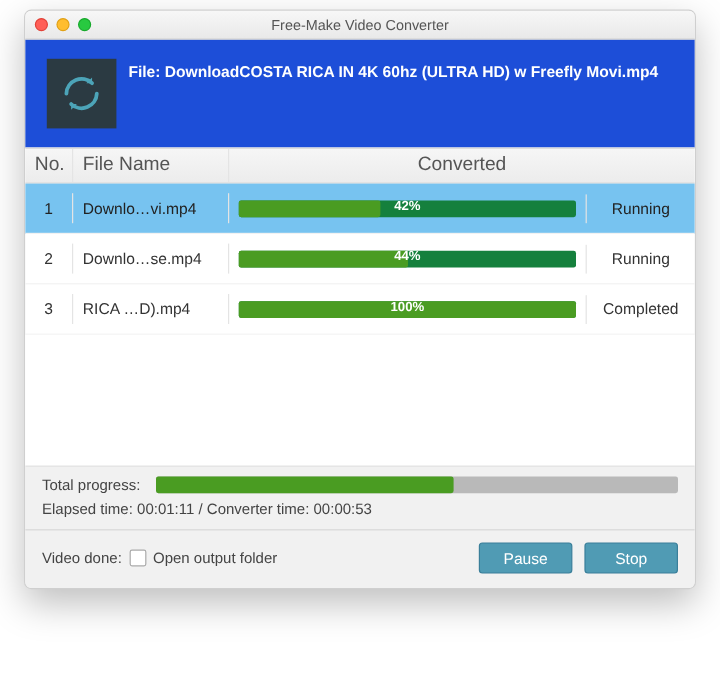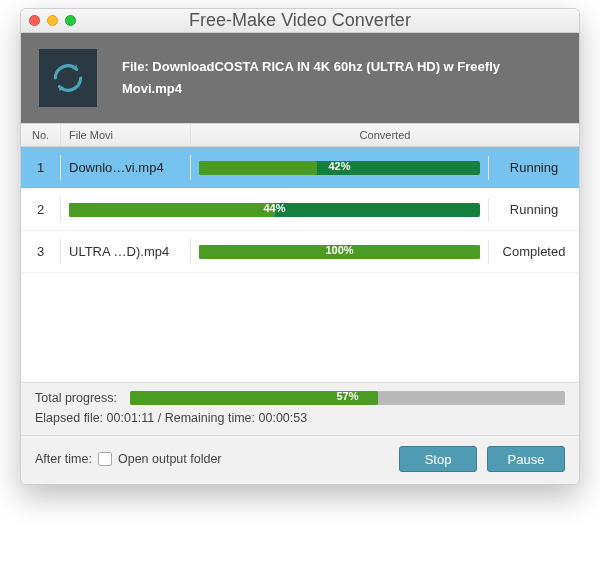--- a/index.html
+++ b/index.html
@@ -32,48 +32,47 @@
   }
   .traffic { display: flex; gap: 7px; }
   .dot { width: 11px; height: 11px; border-radius: 50%; }
   .dot.red { background: #ff5f57; border:1px solid #e24238;}
   .dot.yel { background: #ffbd2e; border:1px solid #e1a116;}
   .dot.grn { background: #28c940; border:1px solid #17a92b;}
   .title {
     position: absolute;
     left: 0; right: 0;
     text-align: center;
-    font-size: 18px;
+    font-size: 12px;
     color: #555;
   }
   .banner {
-    background: #737373;
+    background: #1d4ed8;
     padding: 16px 18px;
     display: flex;
-    align-items: center;
-    gap: 25px;
+    gap: 10px;
     color: #fff;
   }
   .icon-box {
     width: 58px; height: 58px;
     background: #2b3a42;
     display: flex;
     align-items: center;
     justify-content: center;
     flex-shrink: 0;
   }
   .icon-box svg { width: 38px; height: 38px; }
   .banner-text { font-size: 13px; line-height: 1.7; font-weight: 600; }
   .table { background: #fff; }
   .thead {
     display: flex;
     background: linear-gradient(#f6f6f6,#ececec);
     border-top: 1px solid #d5d5d5;
     border-bottom: 1px solid #d5d5d5;
-    font-size: 11px;
+    font-size: 16px;
     color: #555;
   }
   .thead > div, .row > div {
     padding: 5px 8px;
     border-right: 1px solid #e4e4e4;
   }
   .thead > div:last-child, .row > div:last-child { border-right: none; }
   .c-no { width: 40px; text-align: center; }
   .c-name { width: 130px; }
   .c-prog { flex: 1; text-align: center; position: relative; }
@@ -144,73 +143,73 @@
       </svg>
     </div>
     <div class="banner-text">
       <div>File: DownloadCOSTA RICA IN 4K 60hz (ULTRA HD) w Freefly Movi.mp4</div>
     </div>
   </div>
 
   <div class="table">
     <div class="thead">
       <div class="c-no">No.</div>
-      <div class="c-name">File Movi</div>
+      <div class="c-name">File Name</div>
       <div class="c-prog">Converted</div>
     </div>
     <div id="rows">
         <div class="row selected">
           <div class="c-no">1</div>
           <div class="c-name">Downlo…vi.mp4</div>
           <div class="c-prog">
             <div class="prog-wrap">
               <div class="prog-bar" style="width:42%"></div>
               <div class="prog-label">42%</div>
             </div>
           </div>
           <div class="c-state">Running</div>
         </div>
         <div class="row">
           <div class="c-no">2</div>
+          <div class="c-name">Downlo…se.mp4</div>
           <div class="c-prog">
             <div class="prog-wrap">
               <div class="prog-bar" style="width:50%"></div>
               <div class="prog-label">44%</div>
             </div>
           </div>
           <div class="c-state">Running</div>
         </div>
         <div class="row">
           <div class="c-no">3</div>
-          <div class="c-name">ULTRA …D).mp4</div>
+          <div class="c-name">RICA …D).mp4</div>
           <div class="c-prog">
             <div class="prog-wrap">
               <div class="prog-bar" style="width:100%"></div>
               <div class="prog-label">100%</div>
             </div>
           </div>
           <div class="c-state">Completed</div>
         </div>
       </div>
     <div class="spacer"></div>
   </div>
 
   <div class="footer">
     <div class="total-row">
       <div class="total-label">Total progress:</div>
       <div class="total-bar">
         <div class="total-fill" id="total-fill" style="width: 57%;"></div>
-        <div class="total-pct">57%</div>
       </div>
     </div>
-    <div class="time-row">Elapsed file: 00:01:11 / Remaining time: 00:00:53</div>
+    <div class="time-row">Elapsed time: 00:01:11 / Converter time: 00:00:53</div>
     <hr class="hr">
     <div class="bottom">
-      <span class="after-label">After time:</span>
+      <span class="after-label">Video done:</span>
       <span class="chk"></span>
       <span>Open output folder</span>
       <div class="btns">
+        <div class="btn">Pause</div>
         <div class="btn">Stop</div>
-        <div class="btn">Pause</div>
       </div>
     </div>
   </div>
 </div>
 
 </body></html>

